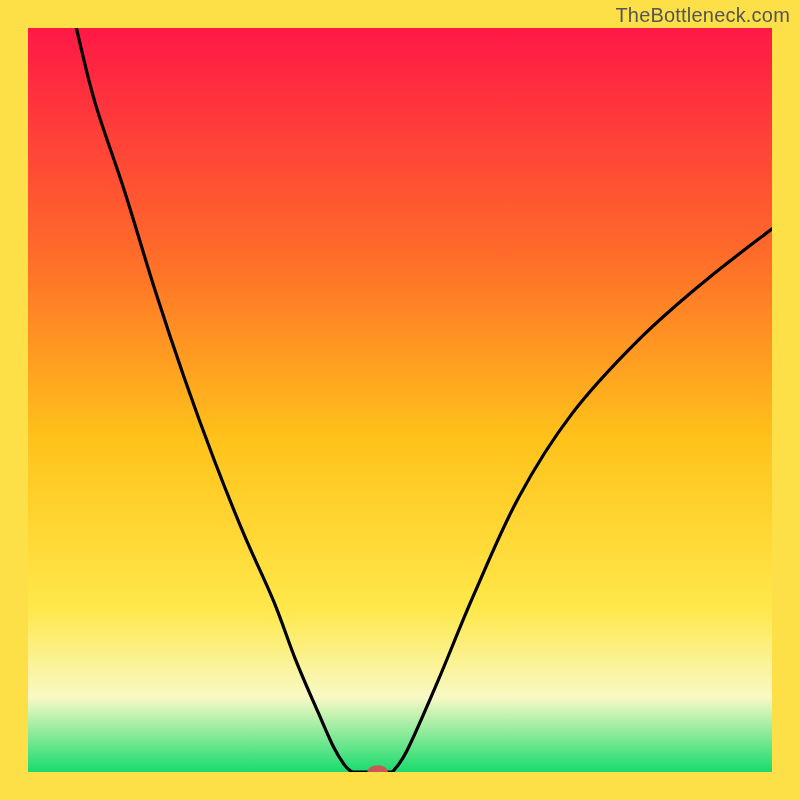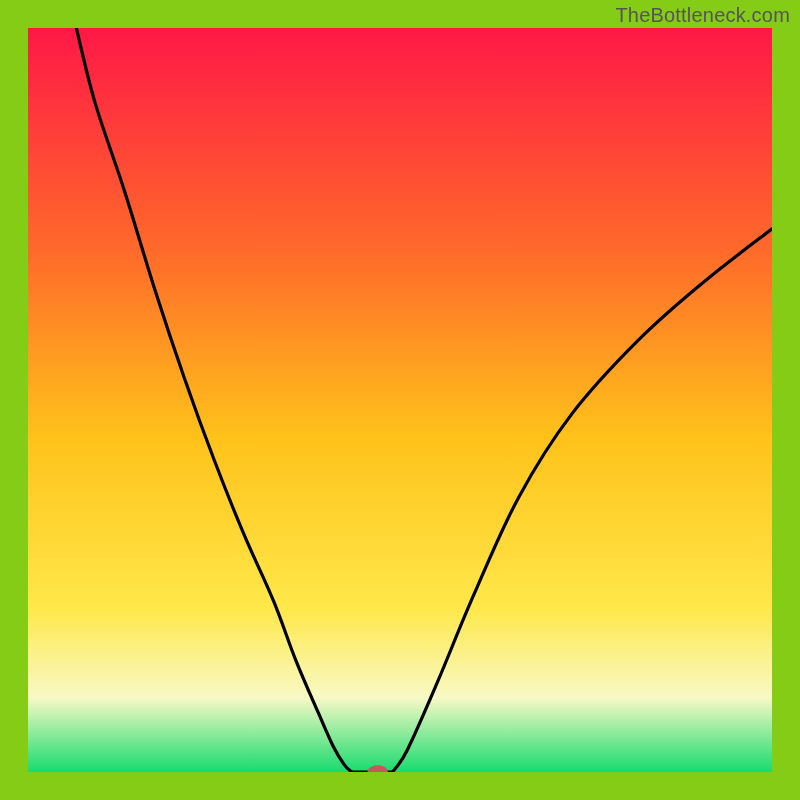--- a/index.html
+++ b/index.html
@@ -8,21 +8,21 @@
     width: 800px;
     height: 800px;
     background: #000;
     font-family: Arial, Helvetica, sans-serif;
     overflow: hidden;
   }
   .frame {
     position: relative;
     width: 800px;
     height: 800px;
-    background: #84cc16;
+    background: #fde047;
   }
   .watermark {
     position: absolute;
     top: 4px;
     right: 10px;
     color: #555;
     font-size: 20px;
     font-weight: 500;
     letter-spacing: 0.2px;
     user-select: none;

